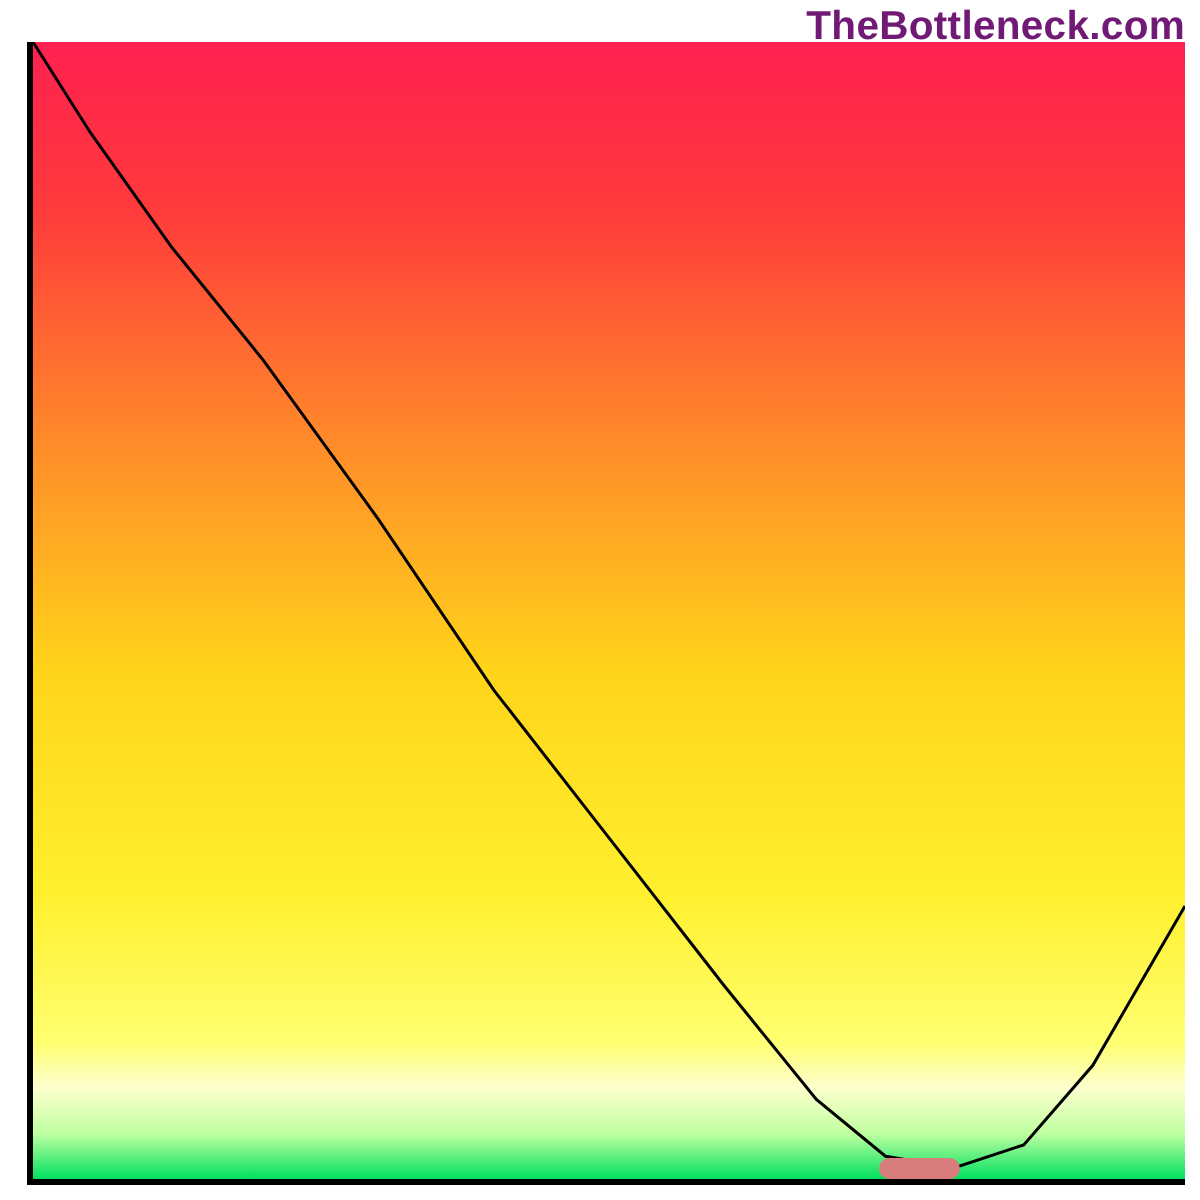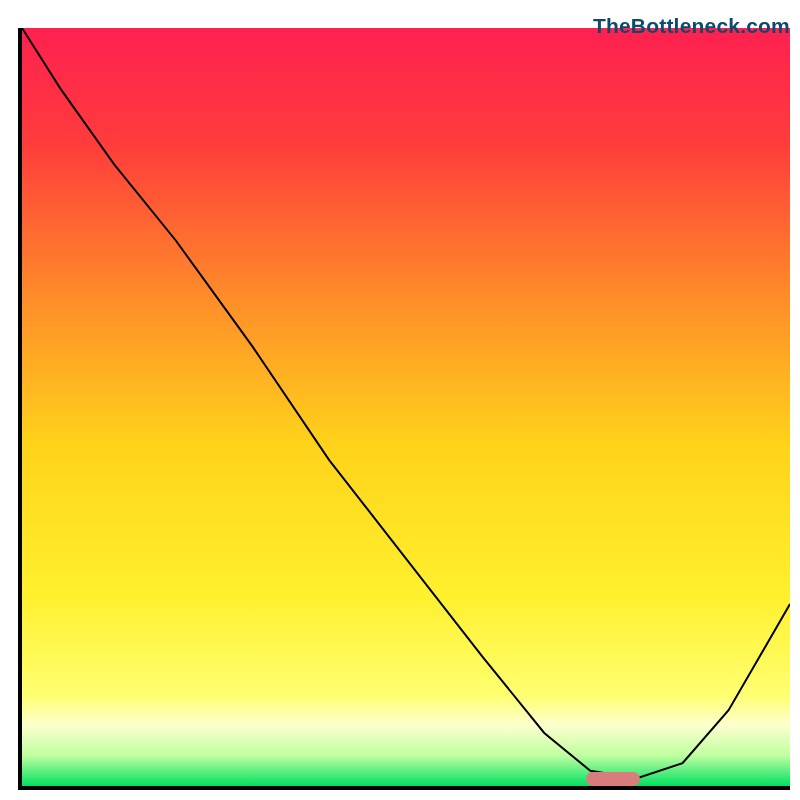--- a/index.html
+++ b/index.html
@@ -8,26 +8,25 @@
     width: 800px;
     height: 800px;
     background: #ffffff;
     font-family: Arial, Helvetica, sans-serif;
     overflow: hidden;
   }
   .watermark {
     position: absolute;
     top: 2px;
     right: 10px;
-    font-size: 21px;
+    font-size: 27px;
     font-weight: 600;
-    color: #0c4a6e;
+    color: #701a75;
     letter-spacing: 0.2px;
     z-index: 10;
-    margin-top: 12px;
   }
   .plot-frame {
     position: absolute;
     left: 18px;
     top: 28px;
     width: 772px;
     height: 762px;
     border-left: 4px solid #000;
     border-bottom: 4px solid #000;
     box-sizing: border-box;

